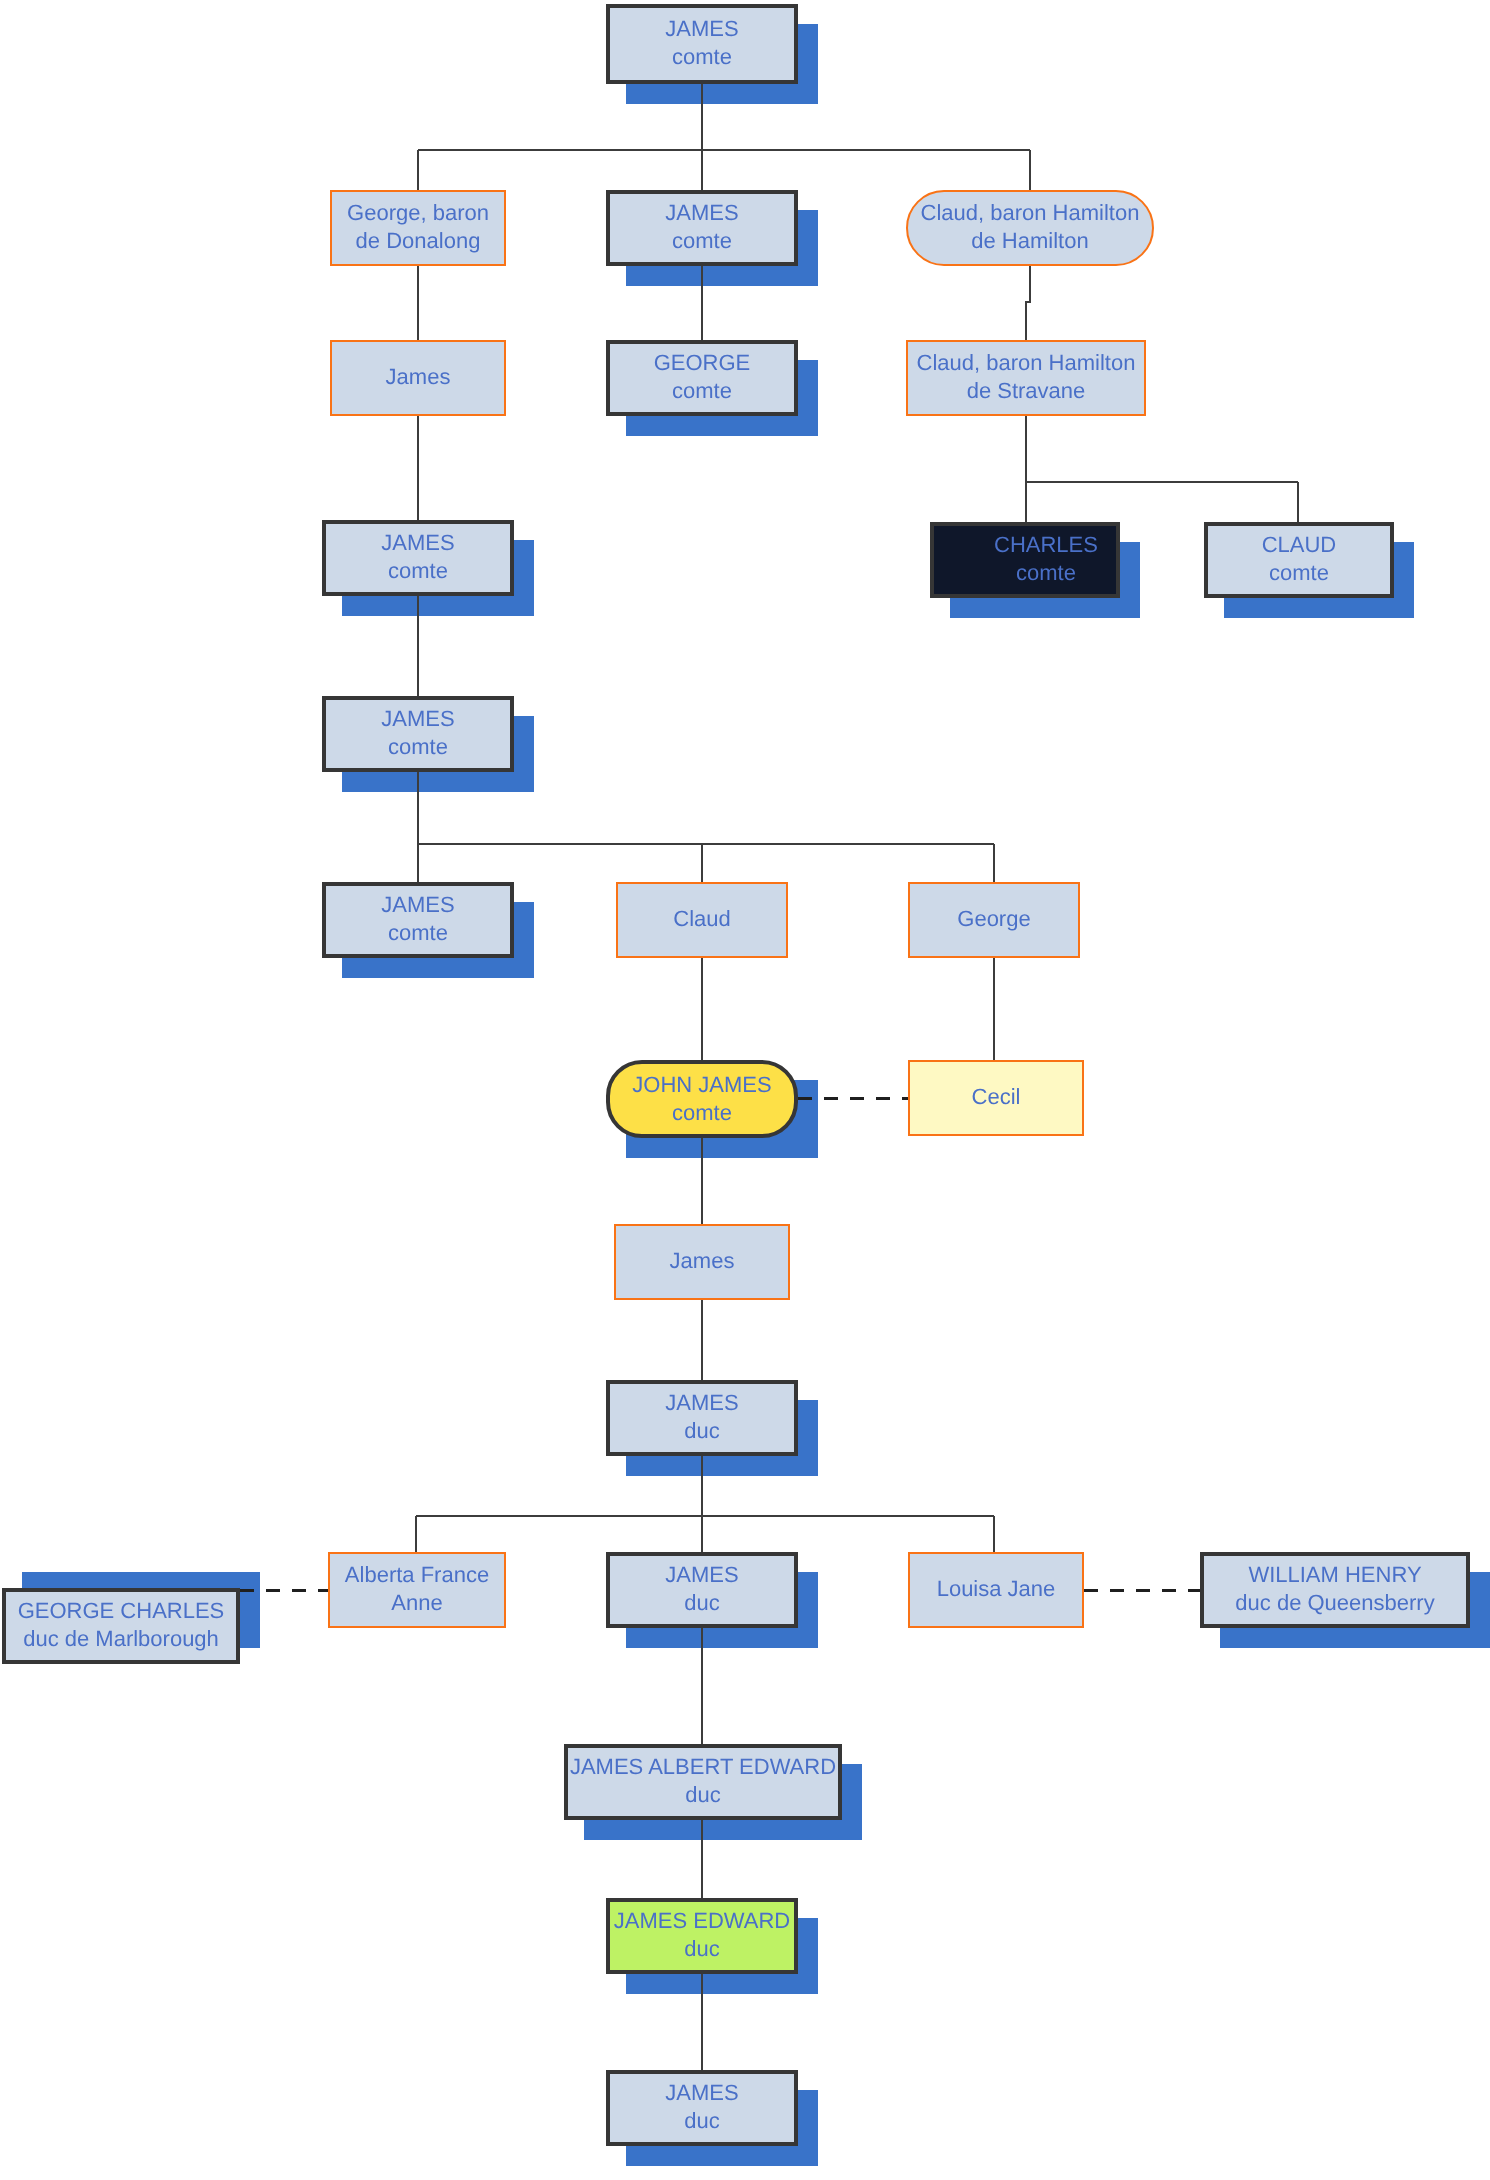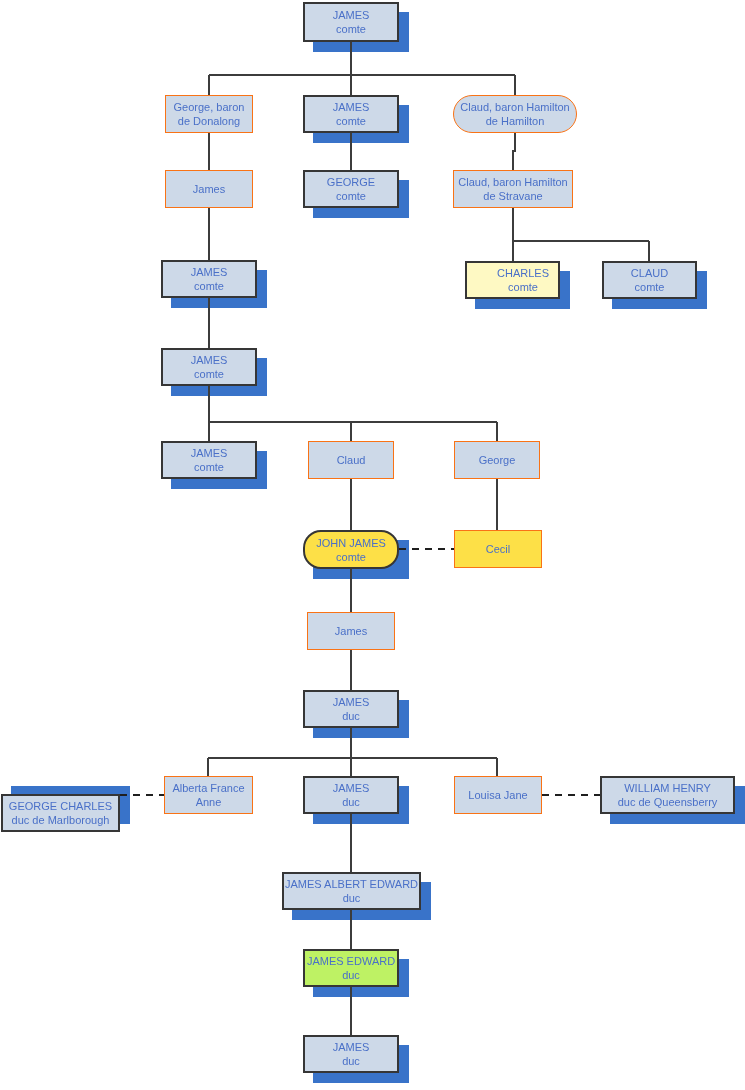--- a/index.html
+++ b/index.html
@@ -112,21 +112,21 @@
         <div class="node-line">comte</div>
       </div>
       <div class="node" style="left: 453px; top: 170px; width: 120px; height: 38px; background: rgb(205, 217, 232); color: rgb(74, 112, 200);">
         <div class="node-line">Claud, baron Hamilton</div>
         <div class="node-line">de Stravane</div>
       </div>
       <div class="node has-shadow" style="left: 161px; top: 260px; width: 96px; height: 38px; background: rgb(205, 217, 232); color: rgb(74, 112, 200);">
         <div class="node-line">JAMES</div>
         <div class="node-line">comte</div>
       </div>
-      <div class="node has-shadow" style="left: 465px; top: 261px; width: 95px; height: 38px; background: #fef9c3; color: rgb(74, 112, 200); padding-left: 21px;">
+      <div class="node has-shadow" style="left: 465px; top: 261px; width: 95px; height: 38px; background: #0f172a; color: rgb(74, 112, 200); padding-left: 21px;">
         <div class="node-line">CHARLES</div>
         <div class="node-line">comte</div>
       </div>
       <div class="node has-shadow" style="left: 602px; top: 261px; width: 95px; height: 38px; background: rgb(205, 217, 232); color: rgb(74, 112, 200);">
         <div class="node-line">CLAUD</div>
         <div class="node-line">comte</div>
       </div>
       <div class="node has-shadow" style="left: 161px; top: 348px; width: 96px; height: 38px; background: rgb(205, 217, 232); color: rgb(74, 112, 200);">
         <div class="node-line">JAMES</div>
         <div class="node-line">comte</div>
@@ -138,21 +138,21 @@
       <div class="node" style="left: 308px; top: 441px; width: 86px; height: 38px; background: rgb(205, 217, 232); color: rgb(74, 112, 200);">
         <div class="node-line">Claud</div>
       </div>
       <div class="node" style="left: 454px; top: 441px; width: 86px; height: 38px; background: rgb(205, 217, 232); color: rgb(74, 112, 200);">
         <div class="node-line">George</div>
       </div>
       <div class="node has-shadow" style="left: 303px; top: 530px; width: 96px; height: 39px; background: #fde047; color: rgb(74, 112, 200); border-radius: 18px;">
         <div class="node-line">JOHN JAMES</div>
         <div class="node-line">comte</div>
       </div>
-      <div class="node" style="left: 454px; top: 530px; width: 88px; height: 38px; background: #fde047; color: rgb(74, 112, 200);">
+      <div class="node" style="left: 454px; top: 530px; width: 88px; height: 38px; background: #fef9c3; color: rgb(74, 112, 200);">
         <div class="node-line">Cecil</div>
       </div>
       <div class="node" style="left: 307px; top: 612px; width: 88px; height: 38px; background: rgb(205, 217, 232); color: rgb(74, 112, 200);">
         <div class="node-line">James</div>
       </div>
       <div class="node has-shadow" style="left: 303px; top: 690px; width: 96px; height: 38px; background: rgb(205, 217, 232); color: rgb(74, 112, 200);">
         <div class="node-line">JAMES</div>
         <div class="node-line">duc</div>
       </div>
       <div class="node has-shadow" style="left: 1px; top: 794px; width: 119px; height: 38px; background: rgb(205, 217, 232); color: rgb(74, 112, 200); text-align: right;">

